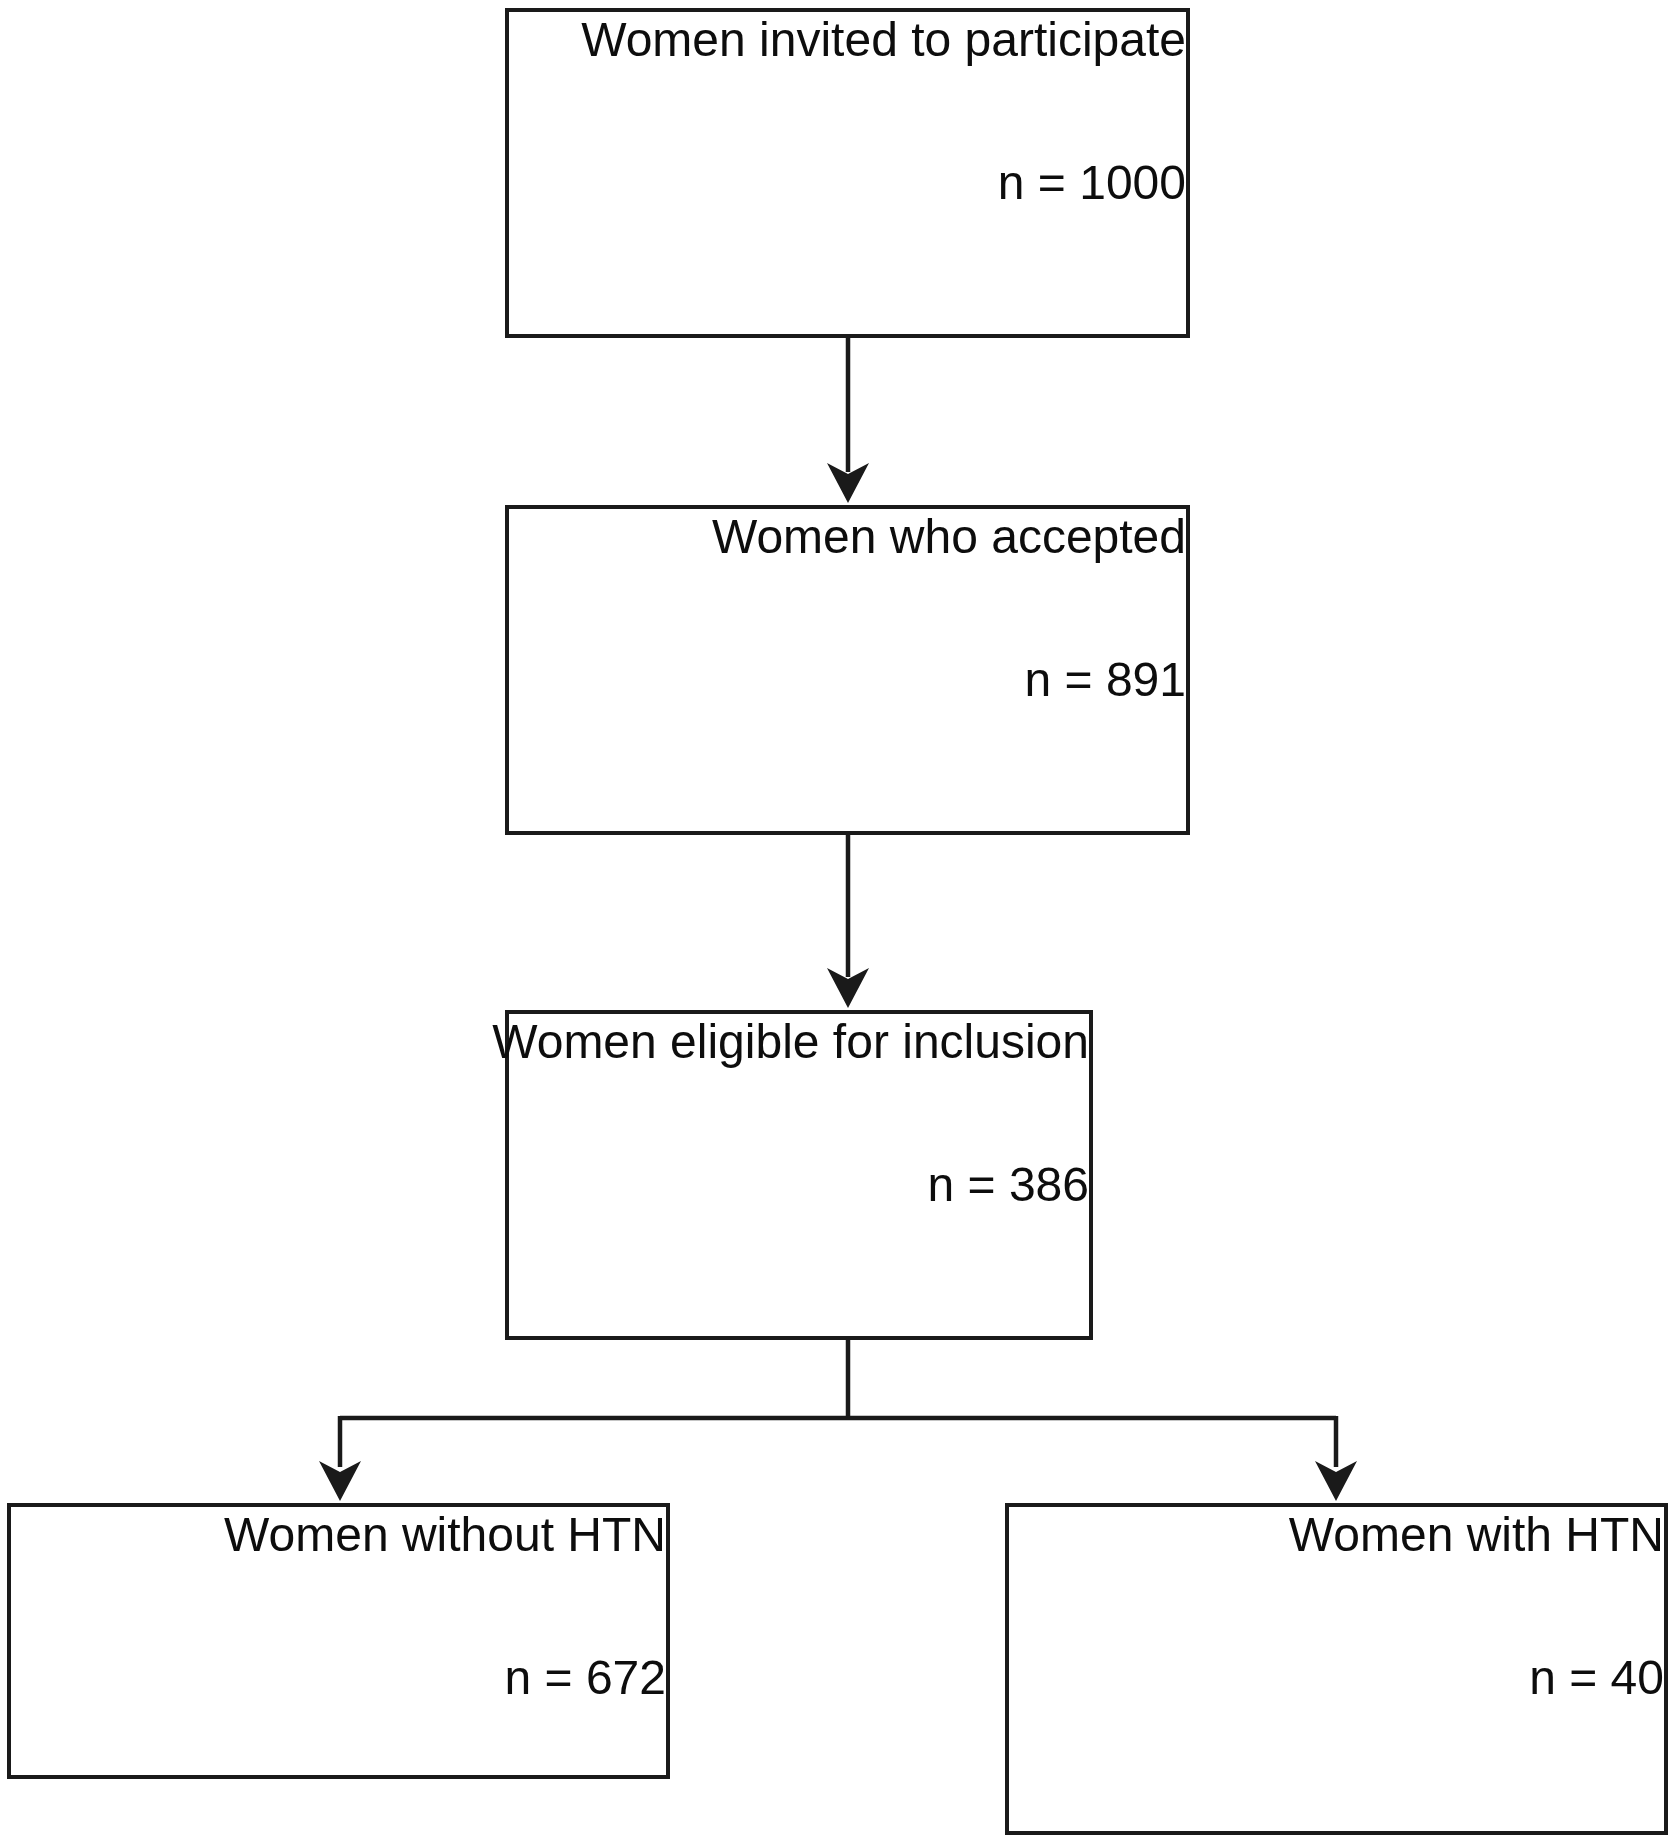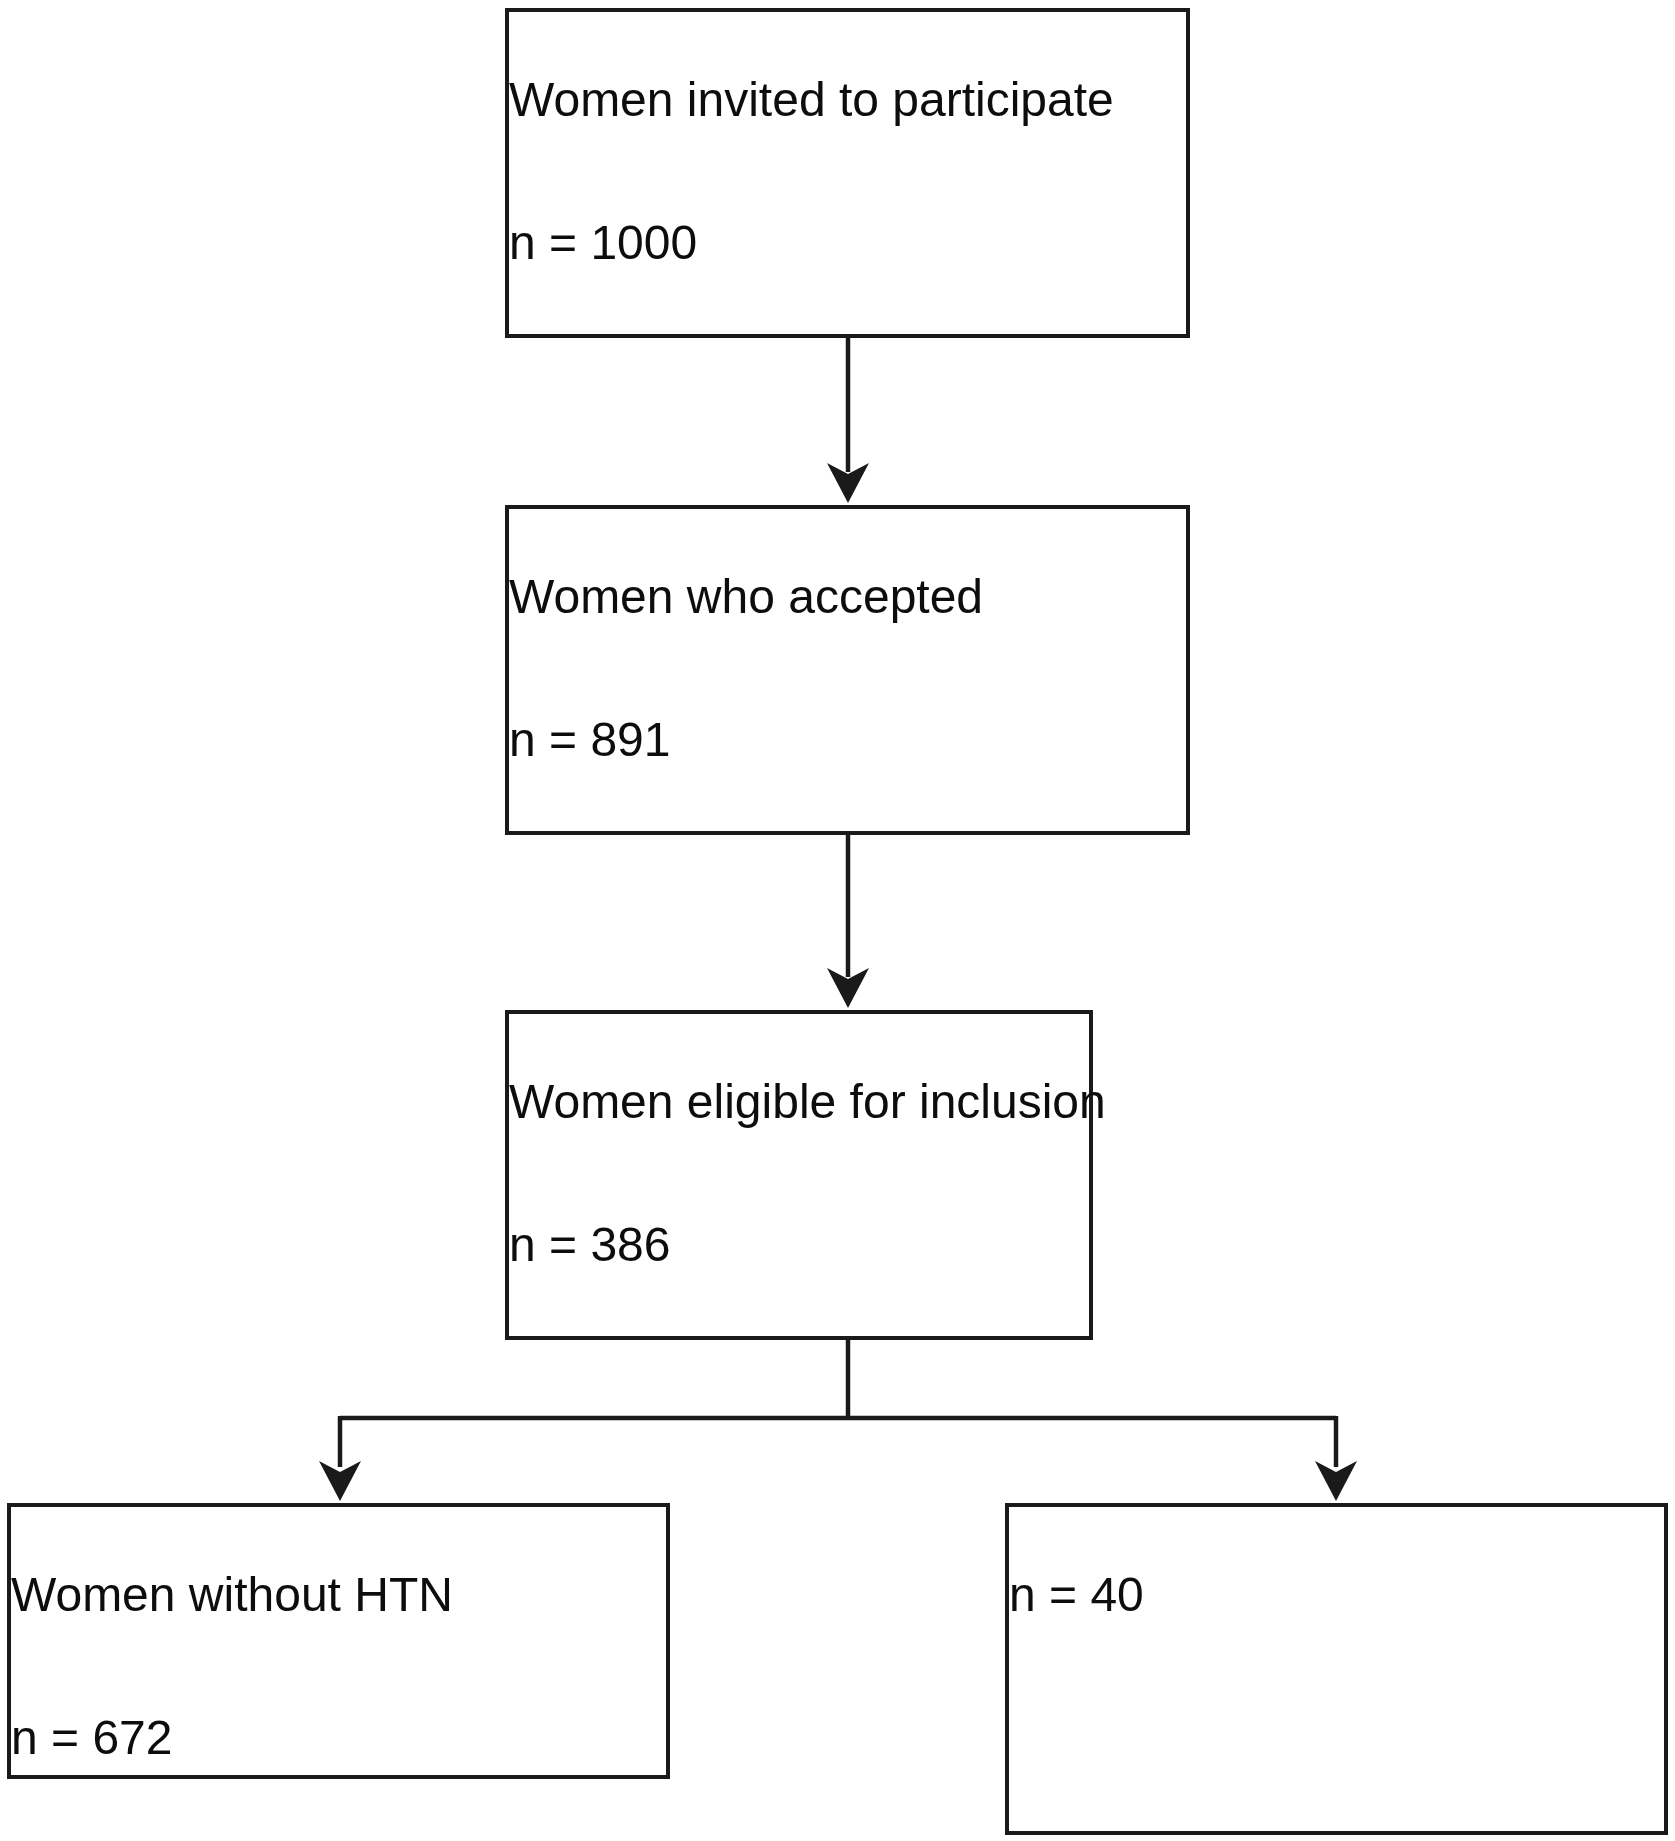--- a/index.html
+++ b/index.html
@@ -24,22 +24,21 @@
     z-index: 1;
   }
   .node {
     position: absolute;
     box-sizing: border-box;
     background: #ffffff;
     border: 4px solid #1a1a1a;
     z-index: 2;
     display: flex;
     flex-direction: column;
-    align-items: flex-start;
-    padding-top: 60px;
+    align-items: flex-end;
     gap: 88px;
   }
   .node-label, .node-count {
     font-size: 48px;
     line-height: 1.15;
     color: #0d0d0d;
     text-align: center;
     white-space: nowrap;
   }
   
@@ -88,16 +87,17 @@
     <div class="node-label">Women eligible for inclusion</div>
     <div class="node-count">n = 386</div>
   </div>
 
   <div class="node" id="node-without">
     <div class="node-label">Women without HTN</div>
     <div class="node-count">n = 672</div>
   </div>
 
   <div class="node" id="node-with">
+    <div class="node-label">Women with HTN</div>
     <div class="node-count">n = 40</div>
   </div>
 
 </div>
 
 </body></html>

